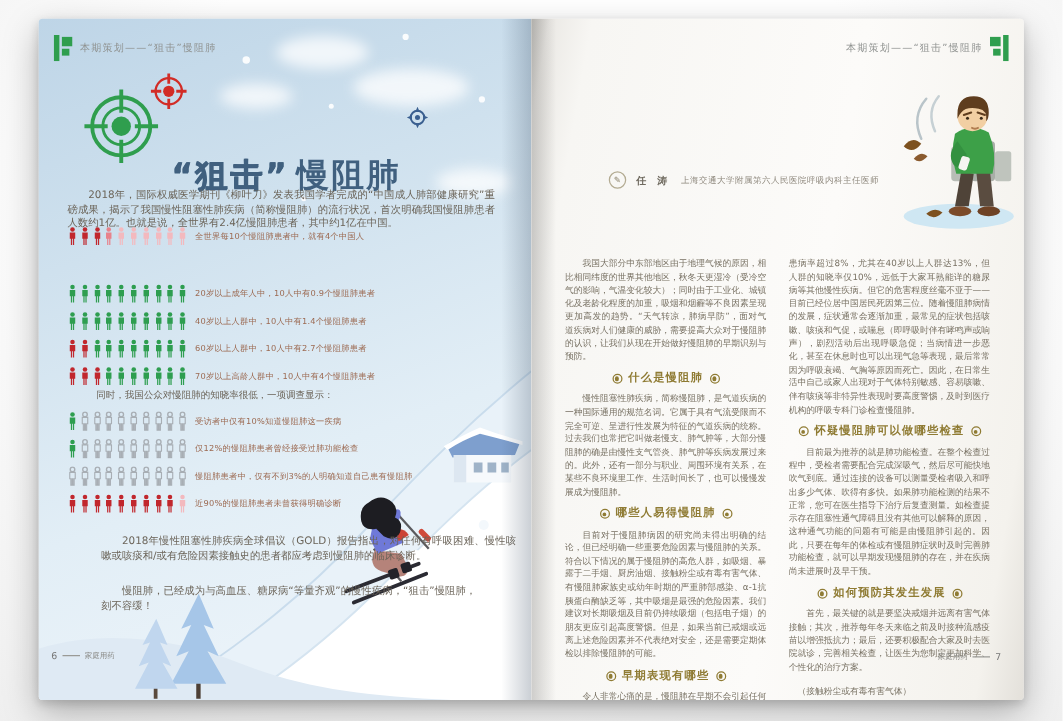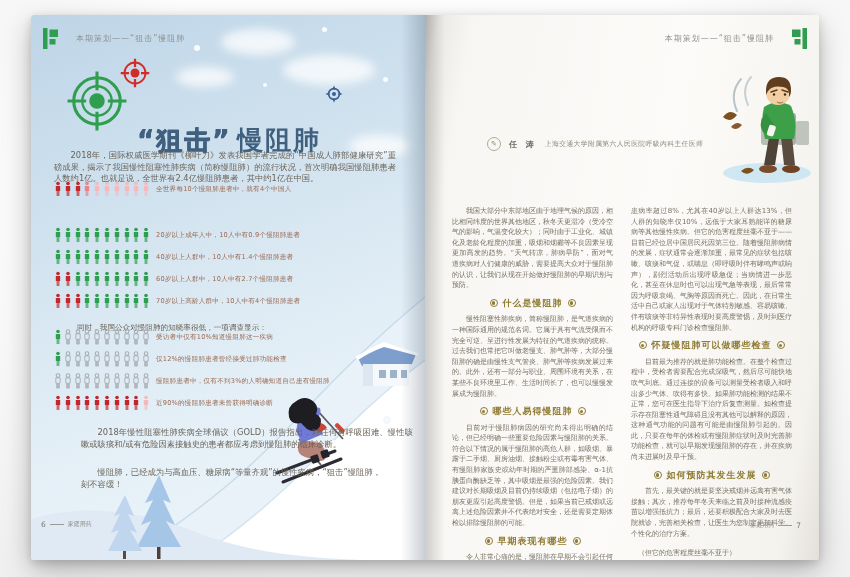--- a/index.html
+++ b/index.html
@@ -14,21 +14,21 @@
   .page-left{border-radius:3px 0 0 3px;
     background:linear-gradient(160deg,#bed5e7 0%,#cfe1ee 30%,#e2eef6 62%,#f0f6fb 100%);}
   .page-left::after{content:"";position:absolute;top:0;right:0;bottom:0;width:24px;z-index:60;
     background:linear-gradient(to right,rgba(0,0,0,0),rgba(45,65,88,.25));pointer-events:none;}
   .page-right{border-radius:0 3px 3px 0;
     background:linear-gradient(100deg,#d3d1cc 0%,#ebe9e5 3%,#f7f6f3 10%,#fcfbf9 55%,#f4f2ed 92%,#e3e0da 100%);}
   .page-right::before{content:"";position:absolute;top:0;left:0;bottom:0;width:20px;z-index:60;
     background:linear-gradient(to right,rgba(35,35,35,.20),rgba(0,0,0,0));pointer-events:none;}
 
   
-  .page-head{position:absolute;top:13px;display:flex;align-items:center;gap:18px;z-index:20;}
+  .page-head{position:absolute;top:13px;display:flex;align-items:center;gap:6px;z-index:20;}
   .page-head.lp{left:12px;}
   .page-head.rp{right:12px;}
   .strapline{font-size:8px;color:#8f9290;letter-spacing:1px;}
 
   
   .lp-title{position:absolute;left:106px;top:76px;z-index:12;font-weight:bold;
     color:#40607f;font-size:26px;letter-spacing:2px;white-space:nowrap;margin-top:32px;}
   .lp-title .sniper{text-shadow:.6px 0 0 currentColor,0 .6px 0 currentColor;}
   .lp-title .rest{margin-left:6px;}
   .scope{position:absolute;z-index:11;}
@@ -353,21 +353,21 @@
               <path d="M4 12 L16 12 L16 26 L13.6 26 L13.6 40 L10.9 40 L10.9 26 L9.1 26 L9.1 40 L6.4 40 L6.4 26 L4 26 Z" fill="#2e9e50"></path>
             </svg>
             <svg class="person" viewBox="-1 -1 22 43">
               <circle cx="10" cy="5.5" r="5" fill="#2e9e50"></circle>
               <path d="M4 12 L16 12 L16 26 L13.6 26 L13.6 40 L10.9 40 L10.9 26 L9.1 26 L9.1 40 L6.4 40 L6.4 26 L4 26 Z" fill="#2e9e50"></path>
             </svg>
           </span>
           <span class="row-label">70岁以上高龄人群中，10人中有4个慢阻肺患者</span>
         </div>
       </div>
-    <div class="lp-line" style="top:308px;padding-left:23px;">同时，我国公众对慢阻肺的知晓率很低，一项调查显示：</div>
+    <div class="lp-line" style="top:296px;padding-left:23px;">同时，我国公众对慢阻肺的知晓率很低，一项调查显示：</div>
     <div class="rows" style="top:314px;">
         <div class="icon-row">
           <span class="icons">
             <svg class="person" viewBox="-1 -1 22 43">
               <circle cx="10" cy="5.5" r="5" fill="#2e9e50"></circle>
               <path d="M4 12 L16 12 L16 26 L13.6 26 L13.6 40 L10.9 40 L10.9 26 L9.1 26 L9.1 40 L6.4 40 L6.4 26 L4 26 Z" fill="#2e9e50"></path>
             </svg>
             <svg class="person" viewBox="-1 -1 22 43">
               <circle cx="10" cy="5.5" r="5" fill="none" stroke="#a8aeb4" stroke-width="3"></circle>
               <path d="M4 12 L16 12 L16 26 L13.6 26 L13.6 40 L10.9 40 L10.9 26 L9.1 26 L9.1 40 L6.4 40 L6.4 26 L4 26 Z" fill="none" stroke="#a8aeb4" stroke-width="2.5"></path>
@@ -673,21 +673,21 @@
         <span class="col-h-text">怀疑慢阻肺可以做哪些检查</span>
         <span class="ring"></span>
       </div>
       <p>目前最为推荐的就是肺功能检查。在整个检查过程中，受检者需要配合完成深吸气，然后尽可能快地吹气到底。通过连接的设备可以测量受检者吸入和呼出多少气体、吹得有多快。如果肺功能检测的结果不正常，您可在医生指导下治疗后复查测量。如检查提示存在阻塞性通气障碍且没有其他可以解释的原因，这种通气功能的问题有可能是由慢阻肺引起的。因此，只要在每年的体检或有慢阻肺症状时及时完善肺功能检查，就可以早期发现慢阻肺的存在，并在疾病尚未进展时及早干预。</p>
       <div class="col-h">
         <span class="ring"></span>
         <span class="col-h-text">如何预防其发生发展</span>
         <span class="ring"></span>
       </div>
       <p>首先，最关键的就是要坚决戒烟并远离有害气体接触；其次，推荐每年冬天来临之前及时接种流感疫苗以增强抵抗力；最后，还要积极配合大家及时去医院就诊，完善相关检查，让医生为您制定更加科学、个性化的治疗方案。</p>
-      <p class="note">（但它的危害程度丝毫不亚于）</p>
+      <p class="note">（接触粉尘或有毒有害气体）</p>
     </div>
 
     <div class="pg-footer" style="right:18px;top:506px;">
       <span>家庭用药</span>
       <span class="rule"></span>
       <span class="num">7</span>
     </div>
   </div>
 </div>
 

